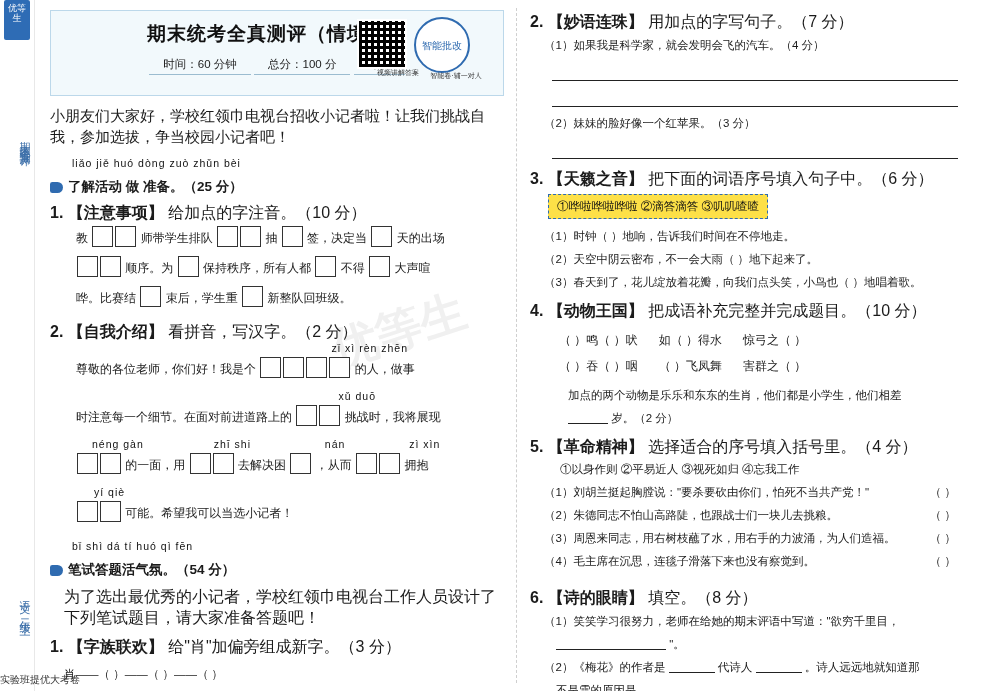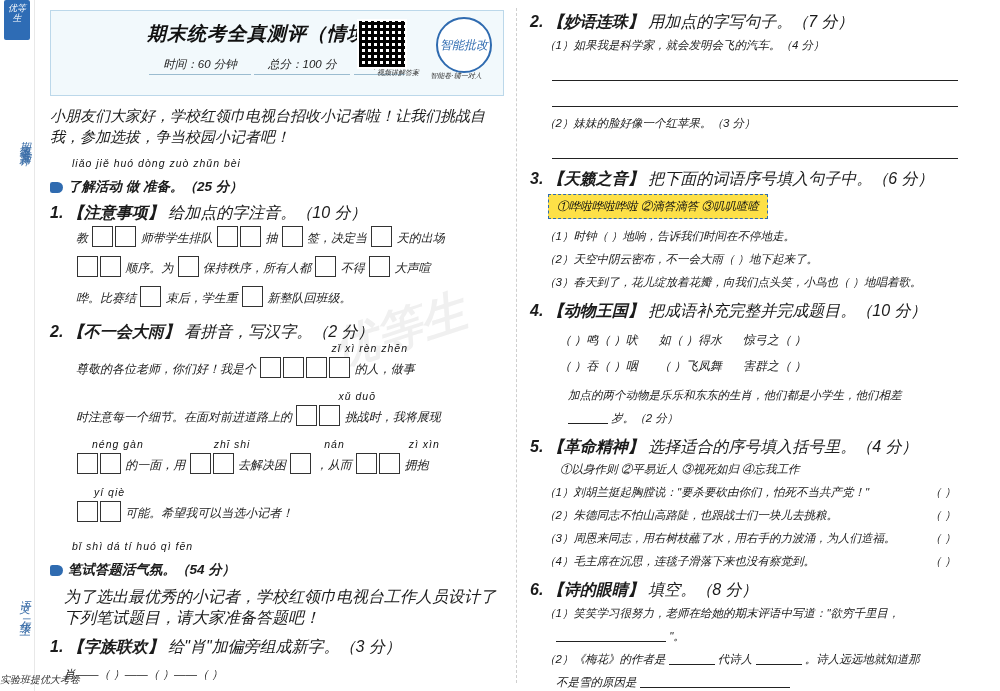--- a/index.html
+++ b/index.html
@@ -4,21 +4,21 @@
 <style>
   html,body{margin:0;padding:0;}
   body{
     width:1000px;height:691px;
     background:#ffffff;
     font-family:"Liberation Sans",sans-serif;
     color:#1b1b1b;
     position:relative;
     overflow:hidden;
   }
-  .page{position:absolute;inset:0;font-style:italic;}
+  .page{position:absolute;inset:0;}
   
   .spine{
     position:absolute;left:0;top:0;width:34px;height:691px;
     background:#ffffff;
     border-right:1px solid #e8e8e8;
   }
   .spine-txt{
     position:absolute;left:2px;width:30px;
     writing-mode:vertical-rl;
     text-orientation:upright;
@@ -53,22 +53,22 @@
   .qr{
     position:absolute;right:96px;top:8px;width:46px;height:46px;
     background:
       repeating-linear-gradient(0deg,#000 0 3px,#fff 3px 6px),
       repeating-linear-gradient(90deg,#000 0 3px,#fff 3px 6px);
     background-blend-mode:multiply;
     border:2px solid #fff;
   }
   .qr-cap{position:absolute;right:84px;top:57px;font-size:7px;color:#333;}
   .seal{
-    position:absolute;right:11px;top:6px;width:52px;height:52px;border-radius:50%;
-    border:2px solid #2f6bb0;color:#2f6bb0;font-size:12px;line-height:9px;
+    position:absolute;right:33px;top:6px;width:52px;height:52px;border-radius:50%;
+    border:2px solid #2f6bb0;color:#2f6bb0;font-size:10px;line-height:9px;
     display:flex;align-items:center;justify-content:center;text-align:center;
     background:#fff;
   }
   .seal-cap{position:absolute;right:8px;top:60px;font-size:7px;color:#333;width:78px;text-align:center;}
 
   .intro{font-size:15px;line-height:21px;margin-top:9px;text-indent:0;}
   .section-h{
     margin-top:9px;font-size:13.5px;font-weight:bold;display:flex;align-items:center;gap:5px;
   }
   .bullet{
@@ -176,21 +176,21 @@
     <div class="wline indent">
       <span>哗。比赛结</span>
       <span class="cell"></span>
       <span>束后，学生重</span>
       <span class="cell"></span>
       <span>新整队回班级。</span>
     </div>
 
     <div class="q" style="margin-top:9px;">
       <span class="qnum">2.</span>
-      <span class="tag">【不一会大雨】</span>
+      <span class="tag">【自我介绍】</span>
       <span>看拼音，写汉字。（2 分）</span>
     </div>
 
     <div class="pinyin-row" style="text-align:right;padding-right:96px;">zǐ  xì   rèn zhēn</div>
     <div class="wline indent">
       <span>尊敬的各位老师，你们好！我是个</span>
       <span class="cell"></span><span class="cell"></span><span class="cell"></span><span class="cell"></span>
       <span>的人，做事</span>
     </div>
 
@@ -309,21 +309,21 @@
     </div>
     <div class="sub">
       <span>（3）周恩来同志，用右树枝蘸了水，用右手的力波涌，为人们造福。</span>
       <span class="tail-paren">（        ）</span>
     </div>
     <div class="sub">
       <span>（4）毛主席在沉思，连毯子滑落下来也没有察觉到。</span>
       <span class="tail-paren">（        ）</span>
     </div>
 
-    <div class="q" style="margin-top:9px;">
+    <div class="q" style="margin-top:17px;">
       <span class="qnum">6.</span>
       <span class="tag">【诗的眼睛】</span>
       <span>填空。（8 分）</span>
     </div>
     <div class="sub">
       <span>（1）笑笑学习很努力，老师在给她的期末评语中写道："欲穷千里目，</span>
     </div>
     <div class="sub" style="padding-left:26px;">
       <span class="blankline" style="min-width:110px;"></span>
       <span>"。</span>

